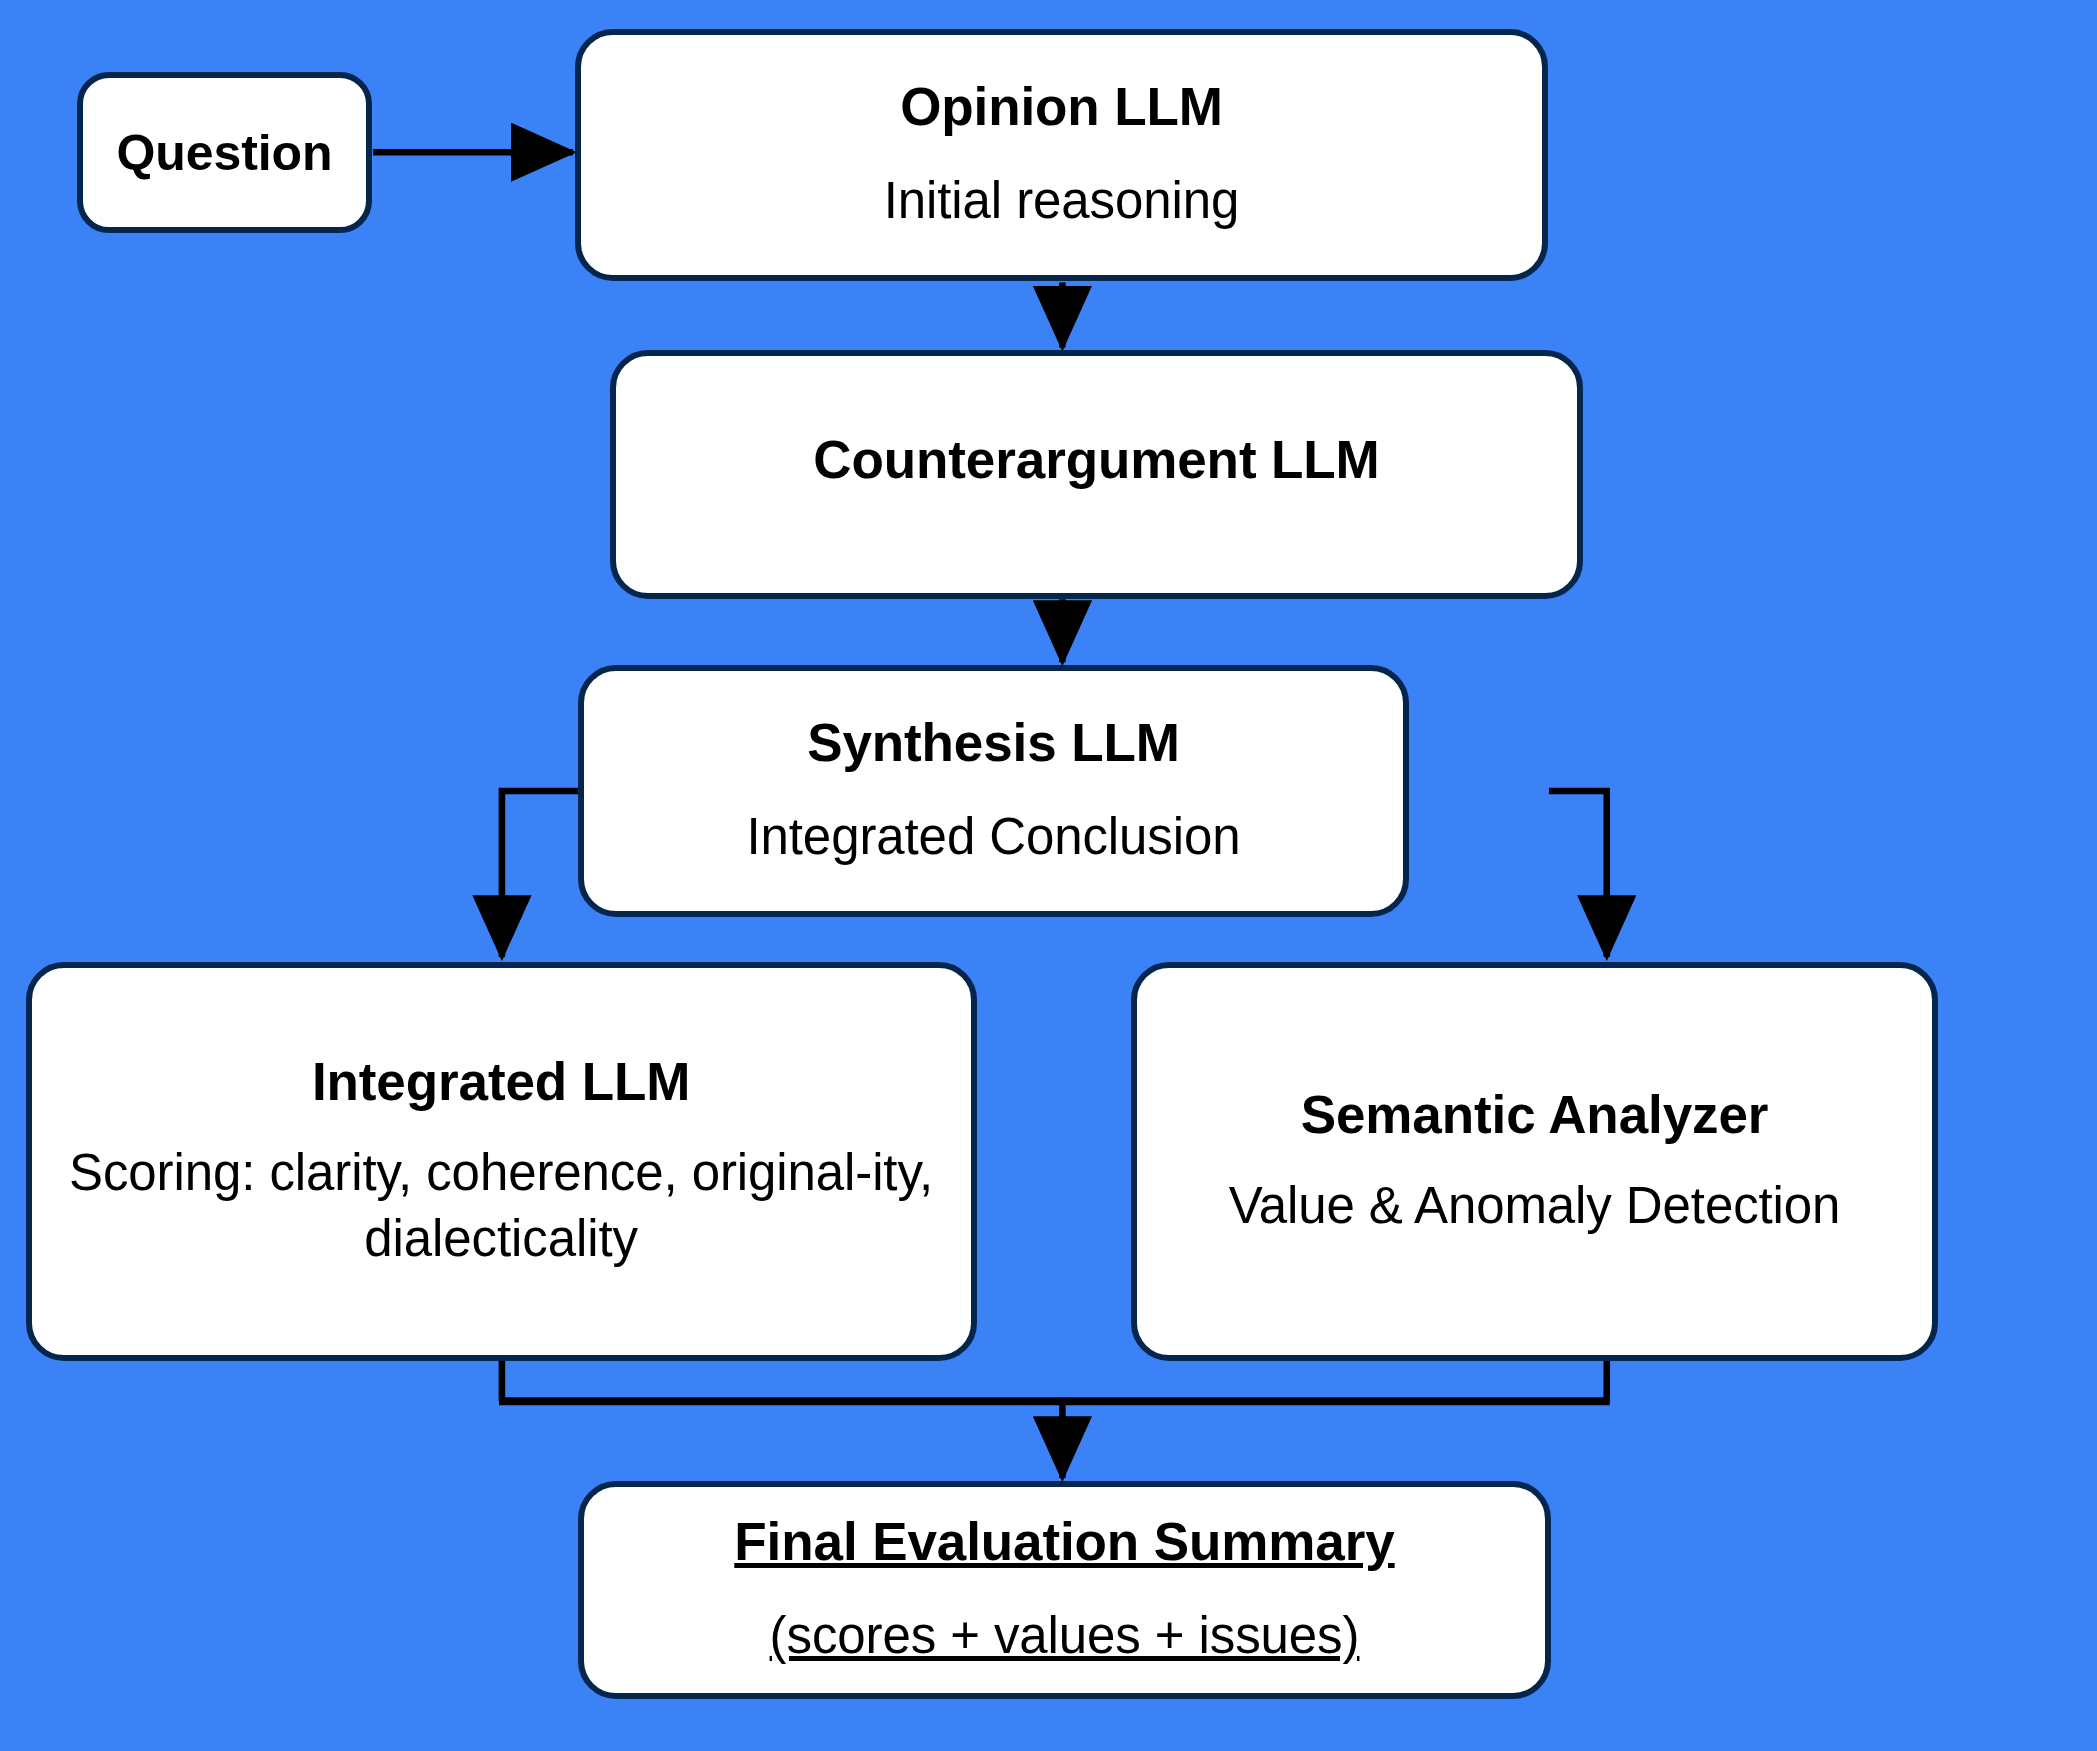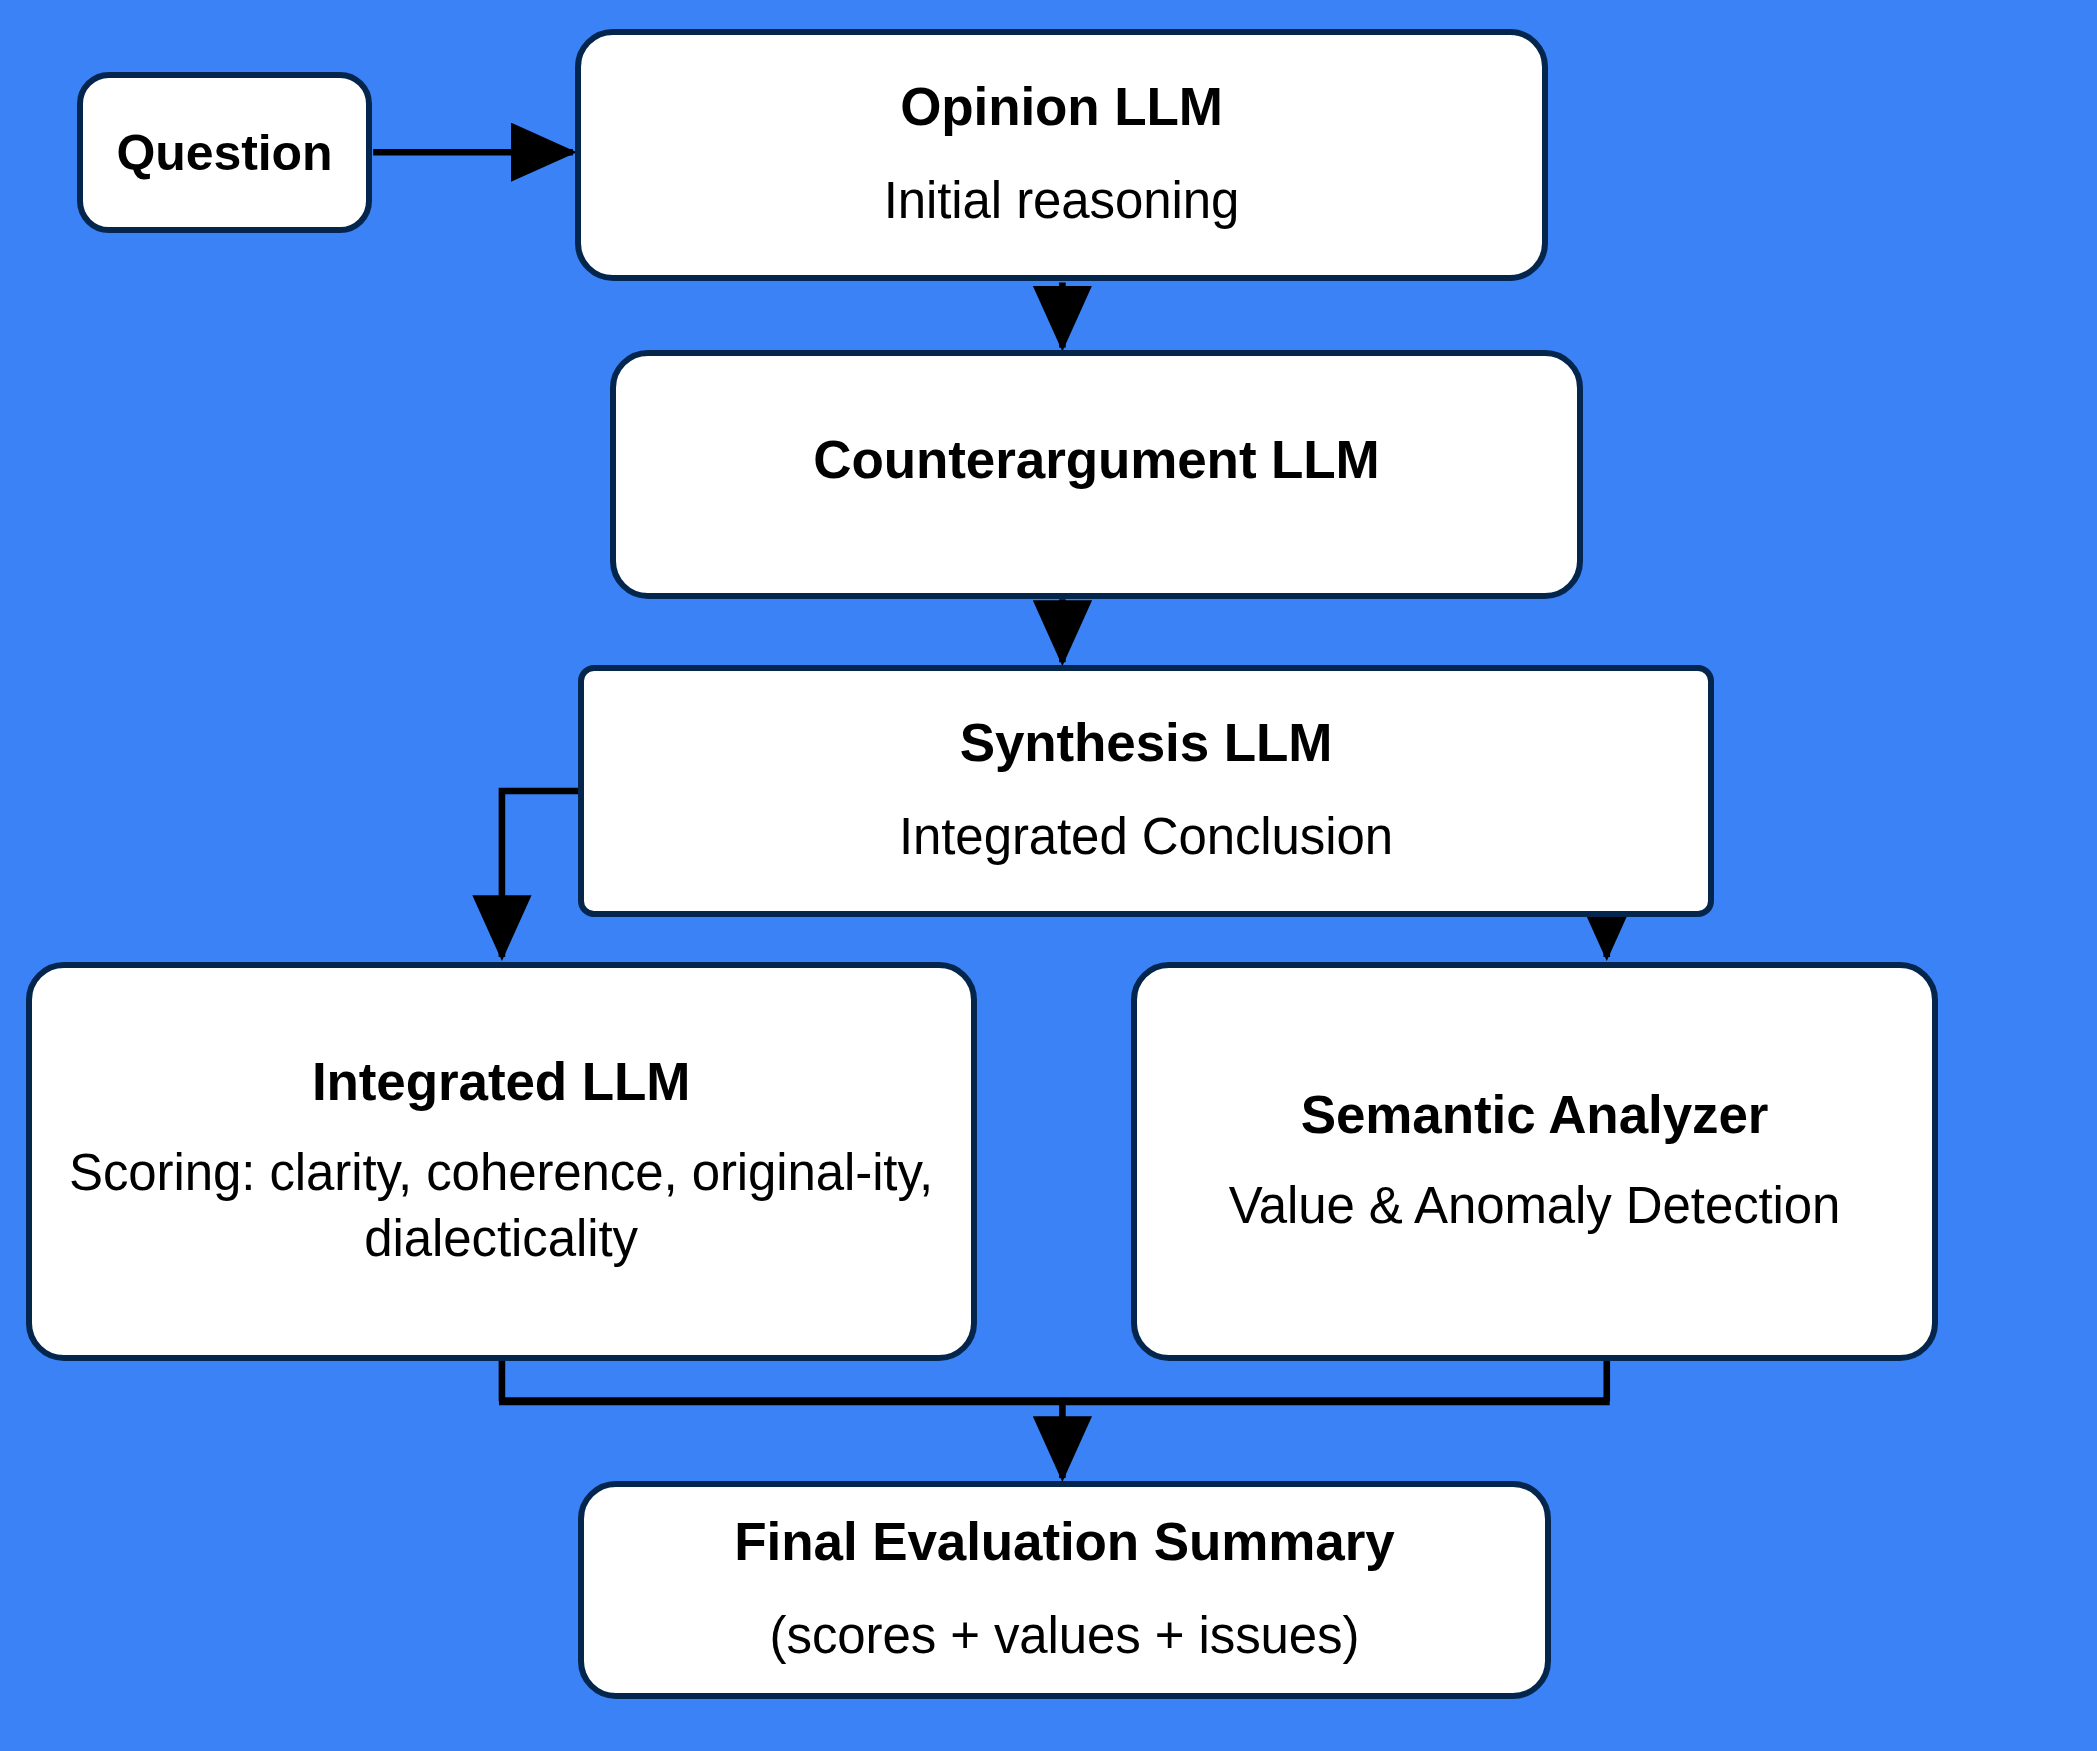--- a/index.html
+++ b/index.html
@@ -61,41 +61,41 @@
   #node-opinion .node-title { font-size: 53px; margin-bottom: 32px; }
   #node-opinion .node-sub   { font-size: 51px; }
 
   #node-counter {
     left: 610px;  top: 350px;  width: 973px;  height: 249px;
   }
   #node-counter .node-title { font-size: 53px; margin-bottom: 29px; }
   #node-counter .node-sub   { font-size: 51px; }
 
   #node-synthesis {
-    left: 578px;  top: 665px;  width: 1136px;  height: 252px; border-radius: 16px;
+    left: 578px;  top: 665px;  width: 831px;  height: 252px;
   }
   #node-synthesis .node-title { font-size: 53px; margin-bottom: 32px; }
   #node-synthesis .node-sub   { font-size: 51px; }
 
   #node-evaluator {
     left: 25.6px;  top: 962px;  width: 951px;  height: 399px;
     padding: 0 19px;
   }
   #node-evaluator .node-title { font-size: 53px; margin-bottom: 29px; }
   #node-evaluator .node-sub   { font-size: 51px; }
 
   #node-semantic {
     left: 1131px;  top: 962px;  width: 807px;  height: 399px;
     padding: 0 19px;
   }
   #node-semantic .node-title { font-size: 53px; margin-bottom: 29px; }
   #node-semantic .node-sub   { font-size: 51px; }
 
   #node-final {
-    left: 578px;  top: 1481px;  width: 973px;  height: 218px;
+    left: 578px;  top: 1481px;  width: 973px;  height: 218px; text-decoration: underline;
   }
   #node-final .node-title { font-size: 53px; margin-bottom: 32px; }
   #node-final .node-sub   { font-size: 51px; }
 </style>
 </head>
 <body>
 
 <div id="diagram-root">
 
   <svg id="connector-layer" viewBox="0 0 2866 2393">

